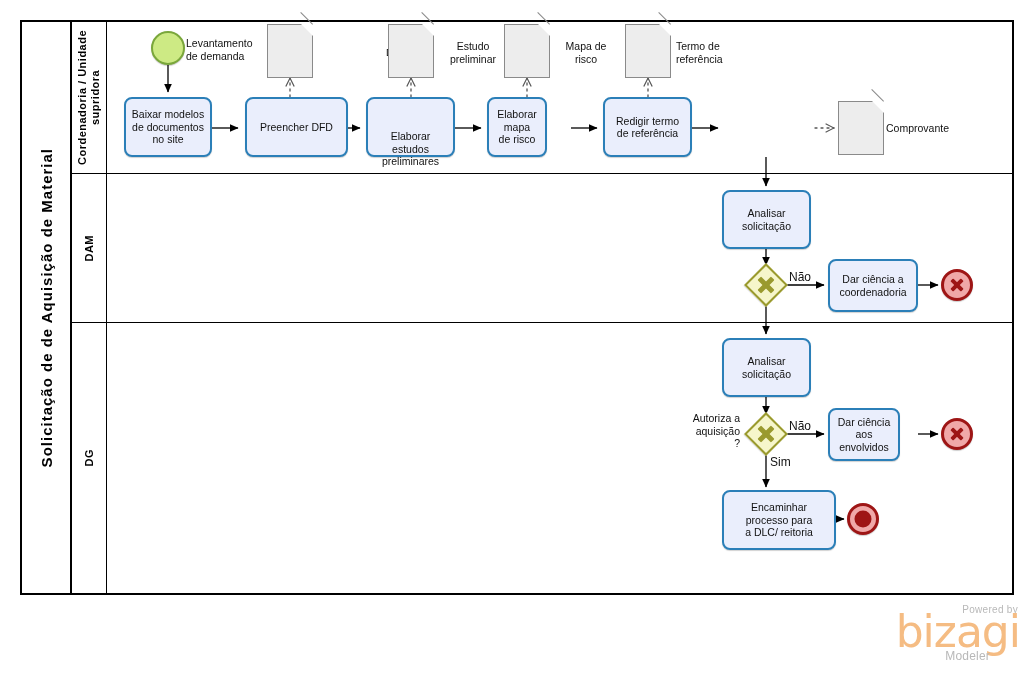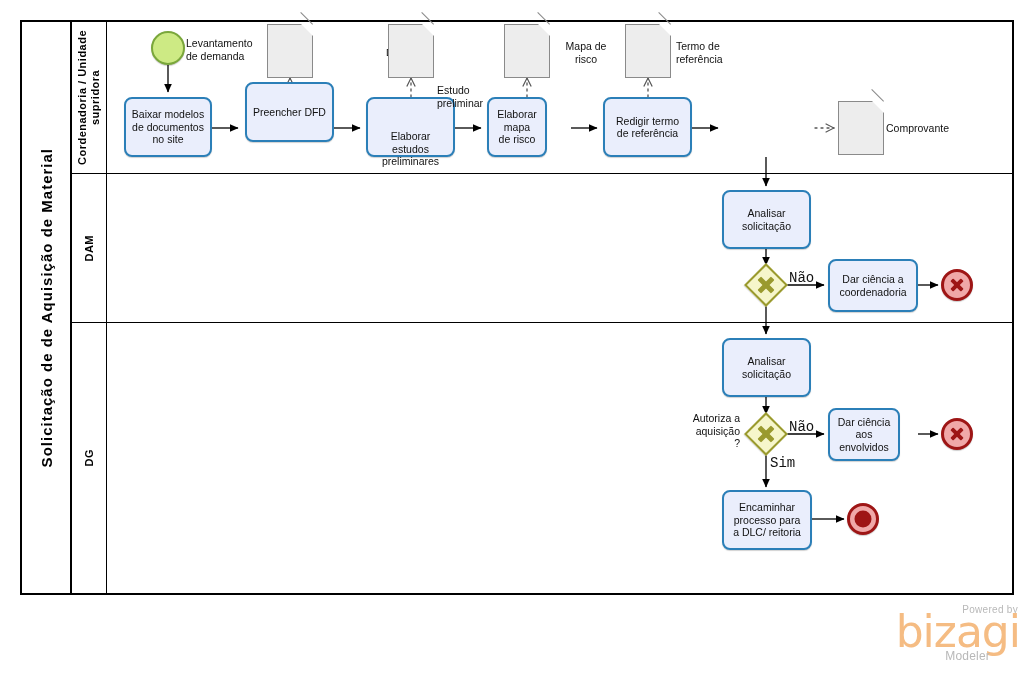--- a/index.html
+++ b/index.html
@@ -71,21 +71,21 @@
   .doc .body{position:absolute;left:0;top:0;width:46px;height:54px;
         background:#ededed;border:1px solid #8a8a8a;box-sizing:border-box;}
   .doc .fold{position:absolute;right:0;top:0;width:0;height:0;
         border-left:12px solid transparent;border-top:12px solid #fff;}
   .doc .foldline{position:absolute;right:0;top:0;width:17px;height:1px;
         background:#8a8a8a;transform-origin:right top;transform:rotate(45deg);}
 
   .lbl{position:absolute;font-size:10.5px;color:#111;line-height:12.5px;
        text-align:center;white-space:pre-line;}
   .lbl.left{text-align:right;}
-  .flowlbl{position:absolute;font-size:14px;color:#111;background:transparent;font-family:Liberation Mono, monospace;}
+  .flowlbl{position:absolute;font-size:12px;color:#111;background:transparent;}
 
   
   #wires{position:absolute;left:0;top:0;width:1034px;height:680px;
          pointer-events:none;}
 
   
   .logo{position:absolute;right:14px;bottom:14px;width:128px;height:62px;
         text-align:right;}
   .logo .pw{font-size:10px;color:#b8b8b8;letter-spacing:.3px;
         margin-right:2px;}
@@ -183,21 +183,21 @@
   <div class="startev" style="left:151px;top:31px;"></div>
   <div class="lbl" style="left:186px;top:37px;width:112px;text-align:left;">Levantamento
 de demanda</div>
 
   <div class="task" style="left:124px;top:97px;width:88px;height:60px;">
     <span style="white-space:pre-line;">Baixar modelos
 de documentos
 no site</span>
   </div>
 
-  <div class="task" style="left:245px;top:82px;width:89px;height:60px;">
+  <div class="task" style="left:245px;top:97px;width:103px;height:60px;">
     <span style="white-space:pre-line;">Preencher DFD</span>
   </div>
 
   <div class="task" style="left:366px;top:97px;width:89px;height:60px;">
     <span style="white-space:pre-line;margin-top:44px;">Elaborar
 estudos
 preliminares</span>
   </div>
 
   <div class="task" style="left:487px;top:97px;width:60px;height:60px;">
@@ -216,21 +216,21 @@
     <div class="fold"></div>
     <div class="foldline"></div>
   </div>
   <div class="lbl" style="left:317px;top:47px;width:88px;text-align:right;font-family:Liberation Mono, monospace;">DFD</div>
 
   <div class="doc" style="left:388px;top:24px;">
     <div class="body"></div>
     <div class="fold"></div>
     <div class="foldline"></div>
   </div>
-  <div class="lbl" style="left:437px;top:40px;width:72px;text-align:left;margin-top:44px;">Estudo
+  <div class="lbl" style="left:437px;top:40px;width:72px;text-align:center;">Estudo
 preliminar</div>
 
   <div class="doc" style="left:504px;top:24px;">
     <div class="body"></div>
     <div class="fold"></div>
     <div class="foldline"></div>
   </div>
   <div class="lbl" style="left:553px;top:40px;width:66px;text-align:center;">Mapa de
 risco</div>
 
@@ -286,21 +286,21 @@
 
   <div class="task" style="left:828px;top:408px;width:72px;height:53px;">
     <span style="white-space:pre-line;">Dar ciência aos
 envolvidos</span>
   </div>
 
   <div class="endev" style="left:941px;top:418px;">
     <div class="xmark"></div>
   </div>
 
-  <div class="task" style="left:722px;top:490px;width:90px;height:60px;">
+  <div class="task" style="left:722px;top:490px;width:114px;height:60px;">
     <span style="white-space:pre-line;">Encaminhar
 processo para
 a DLC/ reitoria</span>
   </div>
 
   <div class="endev terminate" style="left:847px;top:503px;">
     <div class="inner"></div>
   </div>
 
   <div class="logo">

